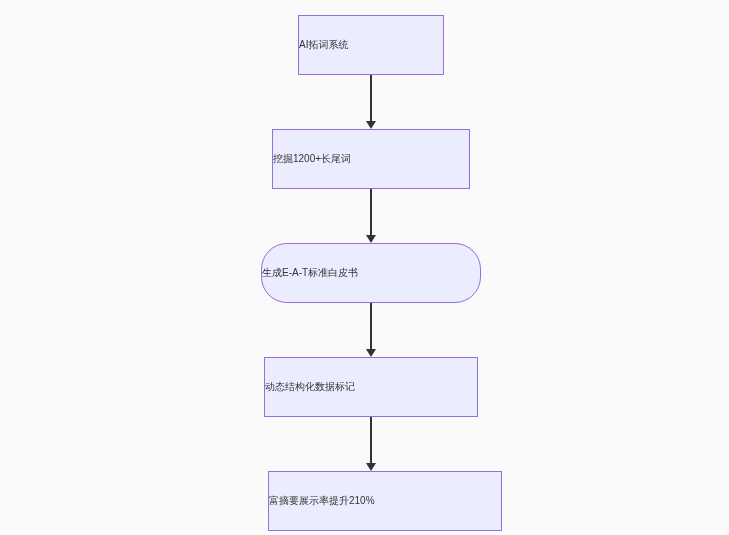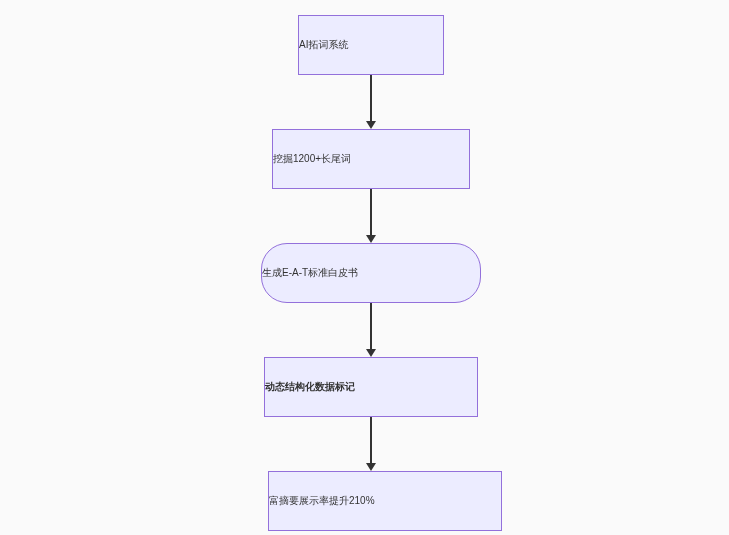--- a/index.html
+++ b/index.html
@@ -32,21 +32,21 @@
     border: 1.5px solid var(--node-border, #9370DB);
     color: var(--text, #333333);
     font-size: 10px;
     white-space: nowrap;
     text-align: center;
   }
 
   .n1 { width: 146px; }
   .n2 { width: 198px; }
   .n3 { width: 220px; border-radius: 26px; }
-  .n4 { width: 214px; font-weight: bold; }
+  .n4 { width: 214px; }
   .n5 { width: 234px; margin-left: 28px; }
 
   .arrow {
     flex: none;
     height: 54px;
     display: flex;
     flex-direction: column;
     align-items: center;
   }
 

